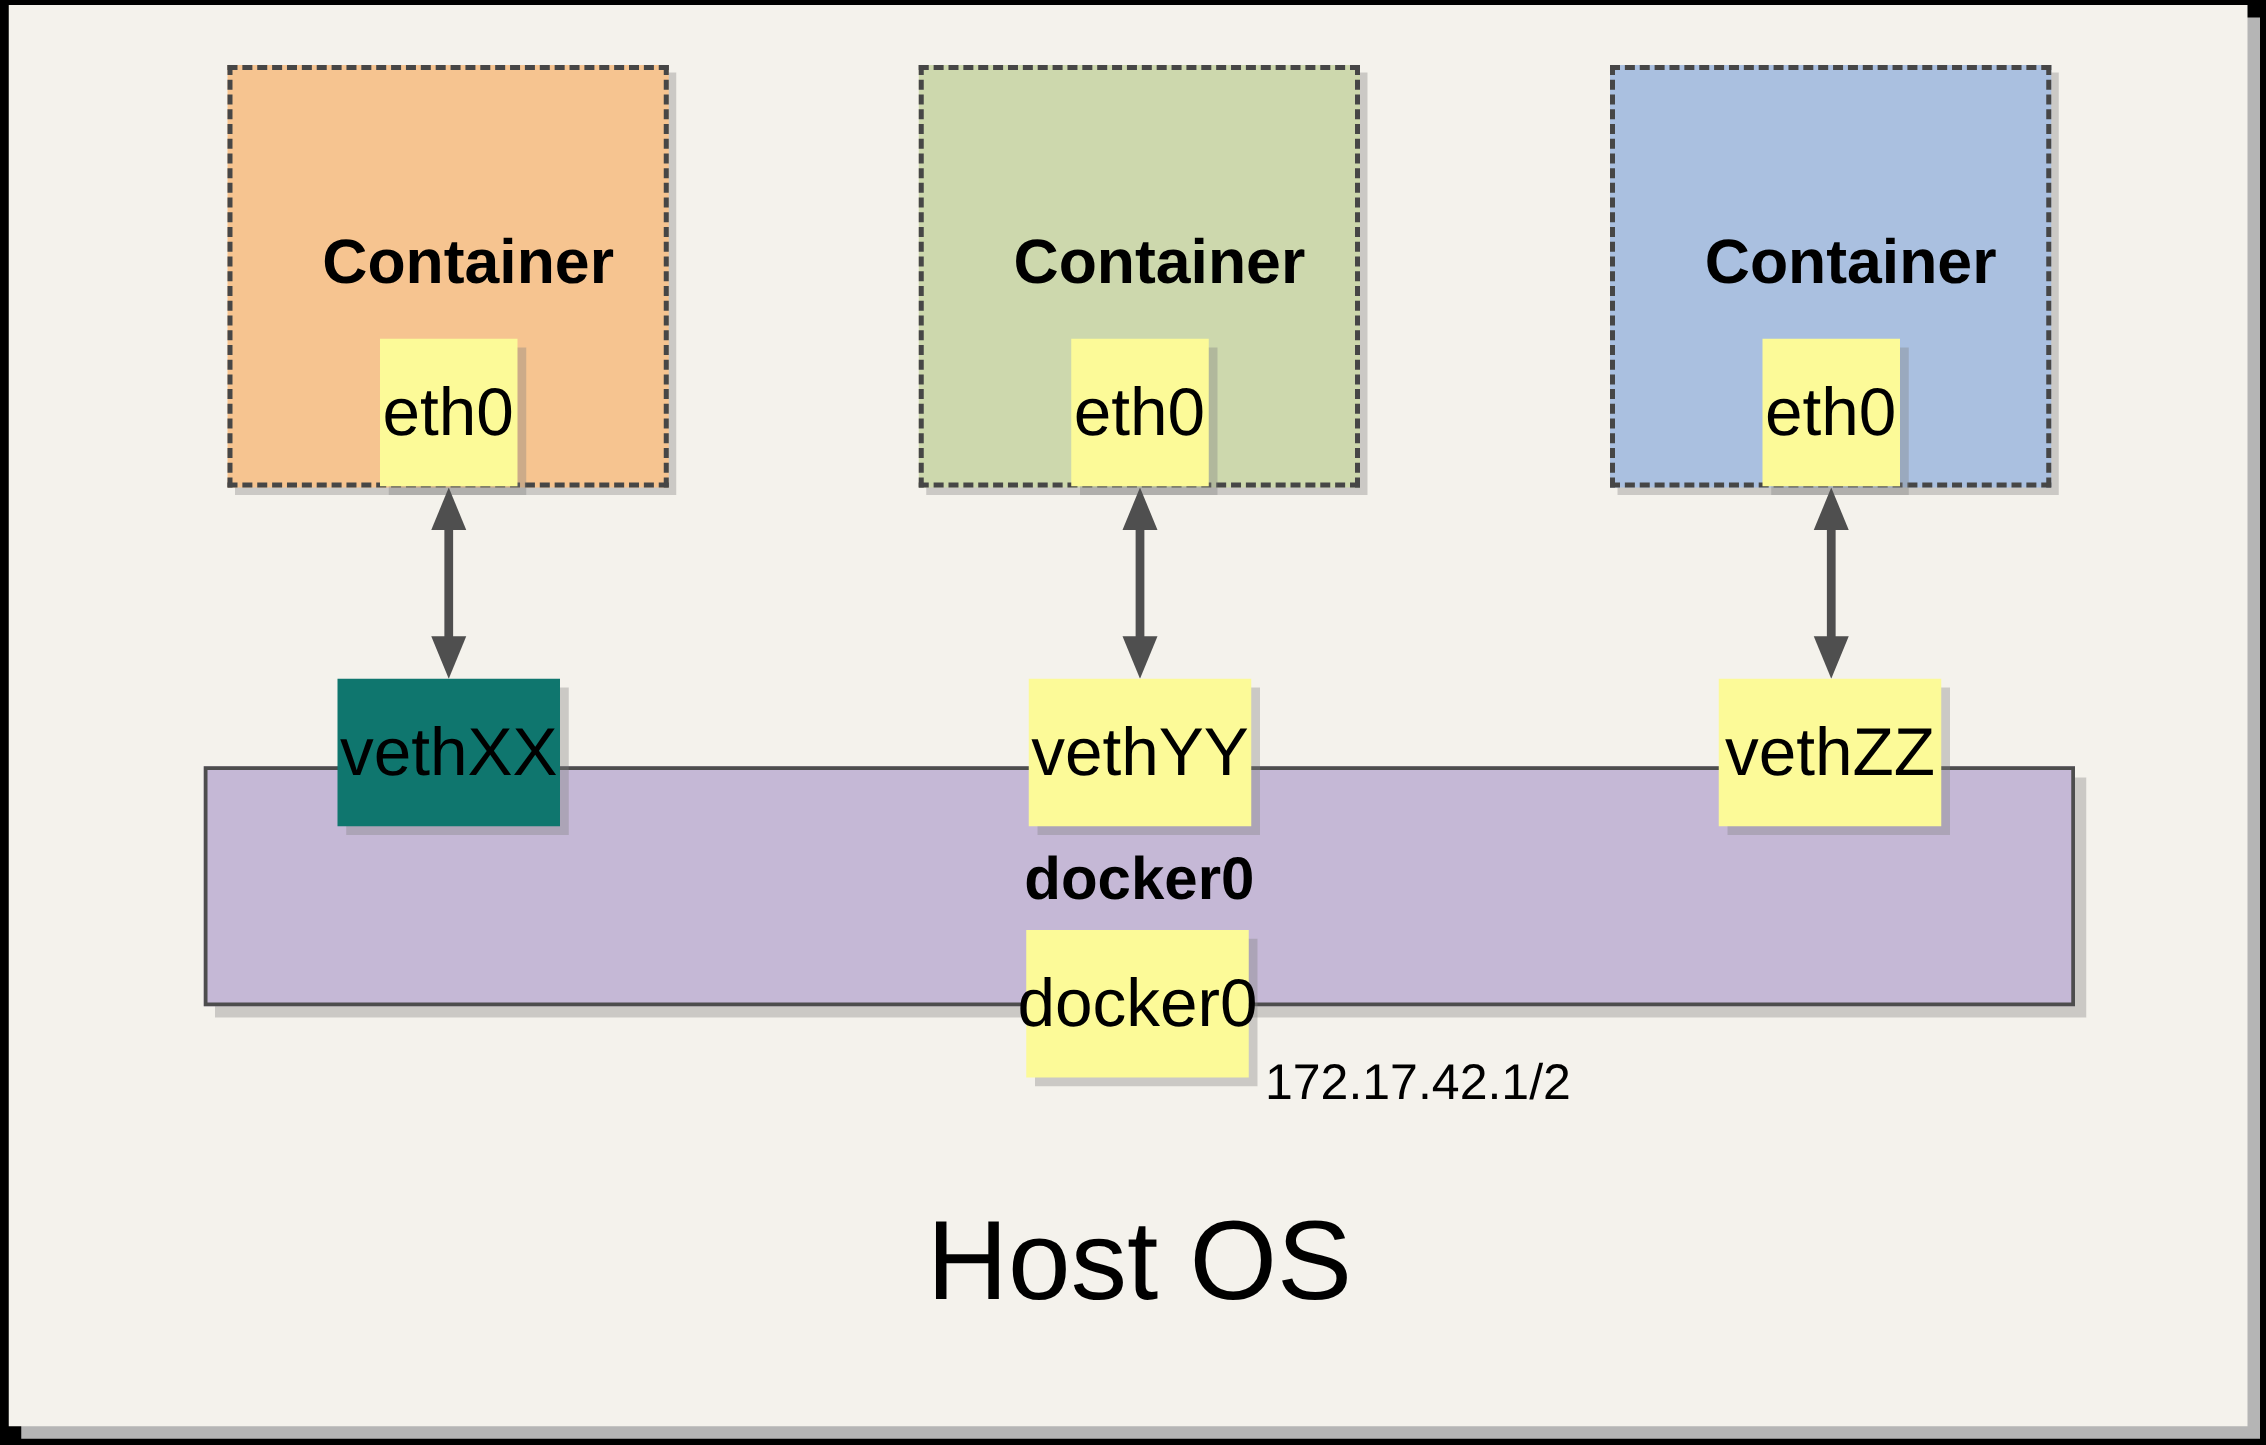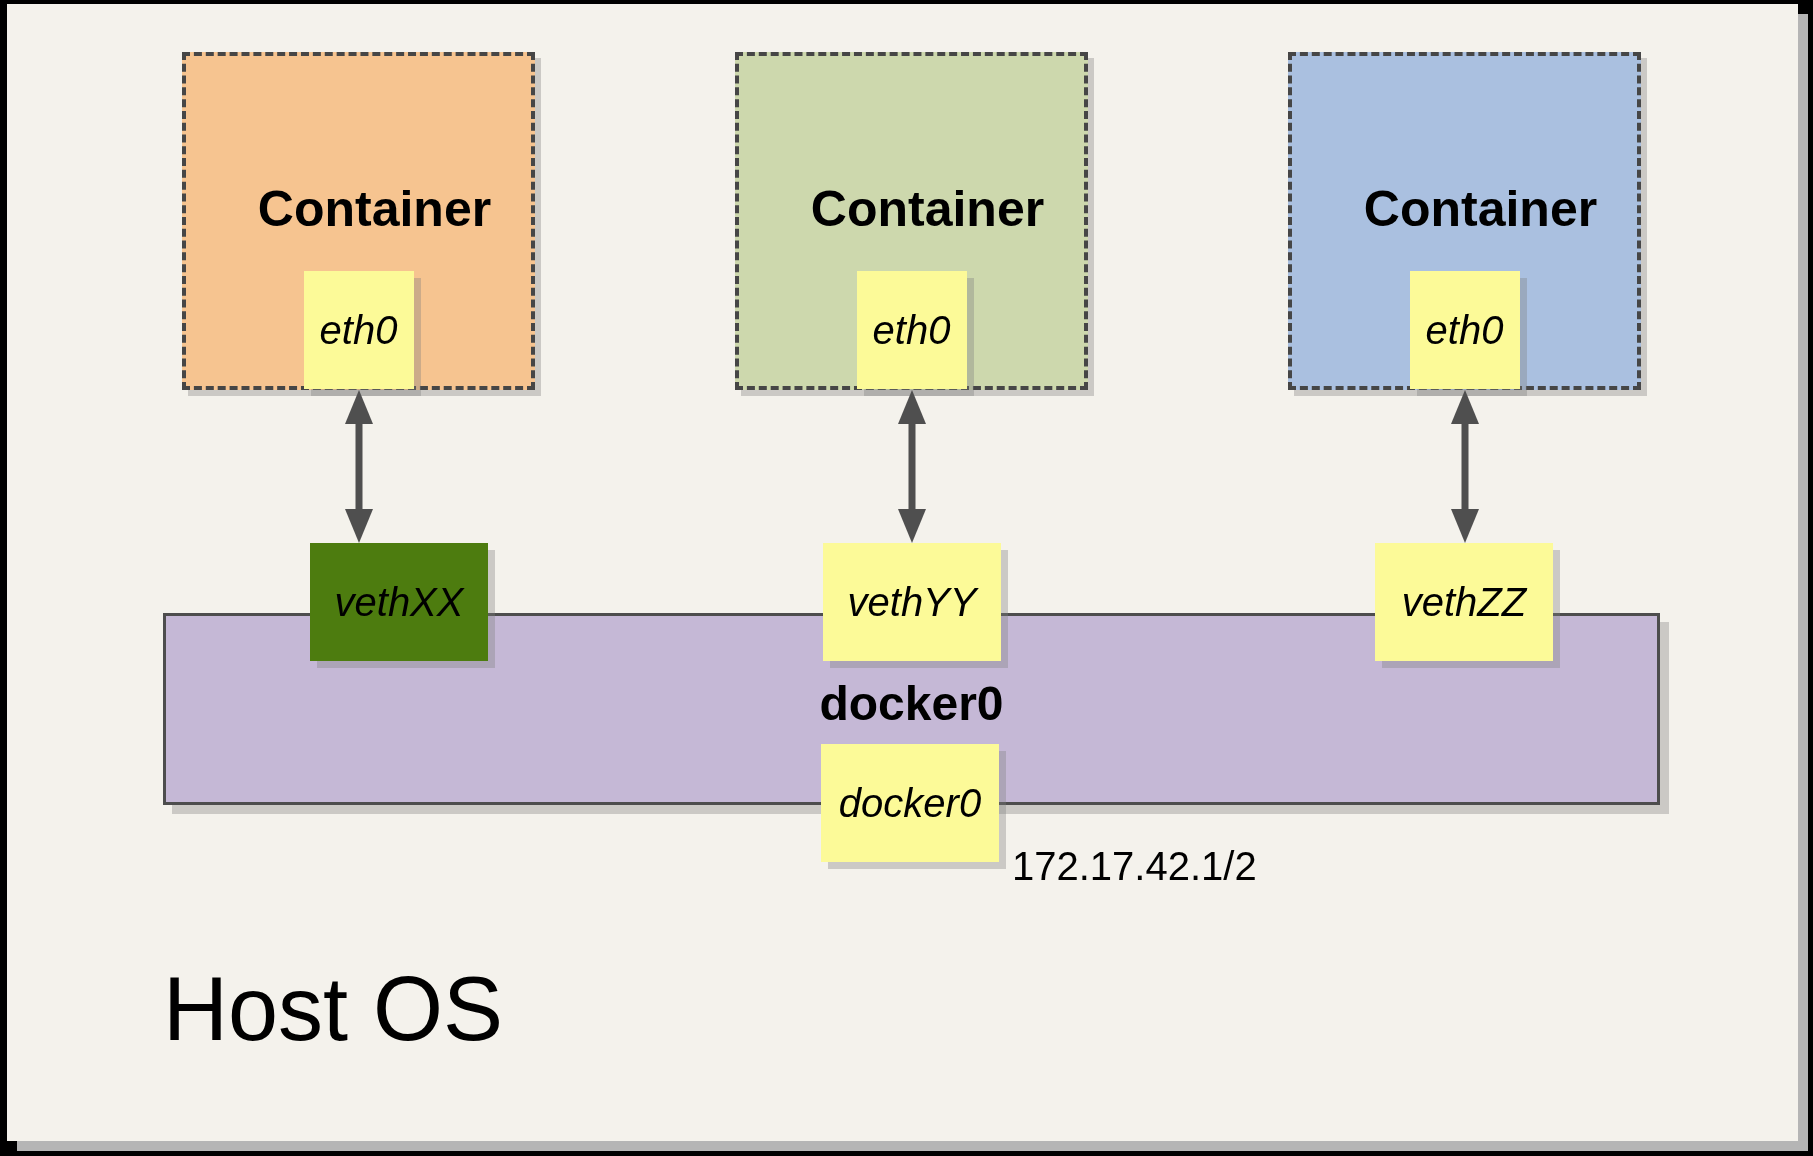--- a/index.html
+++ b/index.html
@@ -46,25 +46,24 @@
     line-height: 1;
     transform: translateY(-12px);
   }
   
   .chip {
     position: absolute;
     box-sizing: border-box;
     display: flex;
     align-items: center;
     justify-content: center;
-    font-size: 40px;
+    font-size: 54px;
     line-height: 1;
     box-shadow: 7px 7px 0 0 rgba(125,125,125,0.35);
     z-index: 2;
-    font-style: italic;
   }
   .eth-chip {
     left: 50%;
     transform: translateX(-50%);
     bottom: -3px;
     width: 110px;
     height: 118px;
   }
   .veth-chip {
     top: 539px;
@@ -110,20 +109,21 @@
     top: 840px;
     font-size: 40px;
     line-height: 1.1;
     z-index: 2;
   }
   .host-label {
     position: absolute;
     left: 156px;
     top: 958px;
     width: 1497px;
+    text-align: center;
     font-size: 90px;
     font-weight: normal;
     line-height: 1.05;
     z-index: 1;
   }
   
   .arrow {
     position: absolute;
     top: 386px;
     width: 32px;
@@ -173,21 +173,21 @@
     <svg viewBox="0 0 32 153" aria-hidden="true">
       <rect x="12.5" y="22" width="7" height="109"></rect>
       <polygon points="16,0 30,34 2,34"></polygon>
       <polygon points="16,153 30,119 2,119"></polygon>
     </svg>
   </div>
 
   <div class="bridge-bar" style="background-color: rgb(197, 184, 214);"></div>
   <div class="bridge-label">docker0</div>
 
-  <div class="chip veth-chip v1" style="background-color: #4d7c0f; margin-left: 40px;">vethXX</div>
+  <div class="chip veth-chip v1" style="background-color: #0f766e;">vethXX</div>
   <div class="chip veth-chip v2" style="background-color: rgb(252, 250, 152);">vethYY</div>
   <div class="chip veth-chip v3" style="background-color: rgb(252, 250, 152);">vethZZ</div>
 
   <div class="chip docker-chip" style="background-color: rgb(252, 250, 152);">docker0</div>
   <div class="ip-label">172.17.42.1/2</div>
 
   <div class="host-label">Host OS</div>
 
 </div>
 

